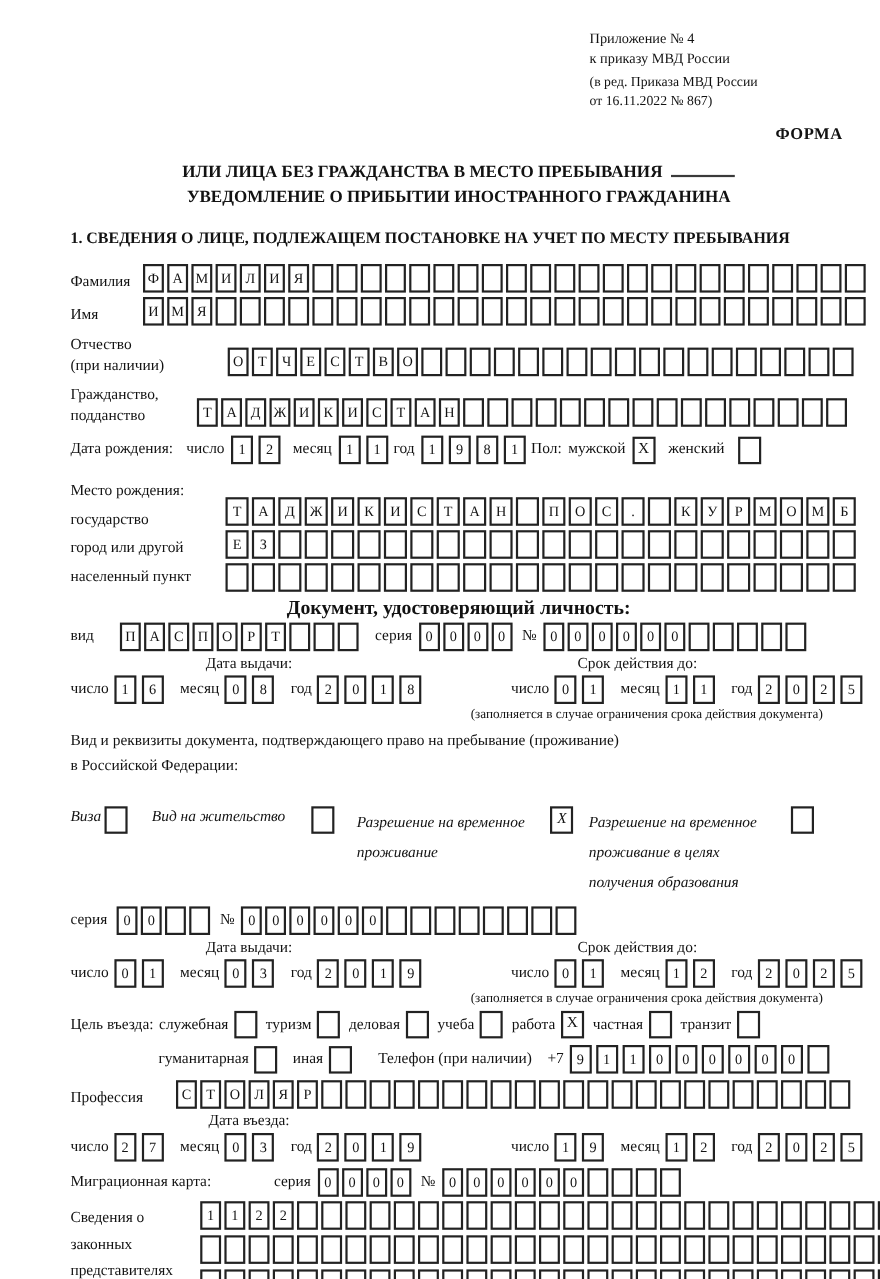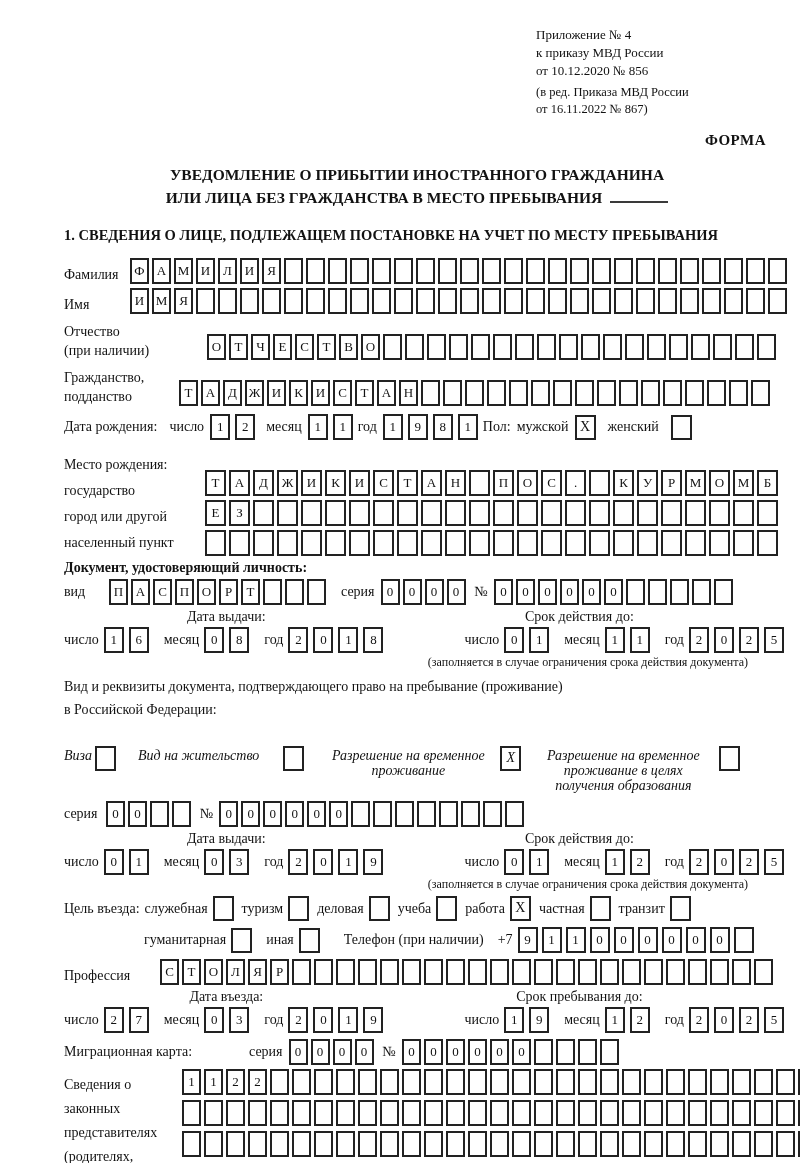--- a/index.html
+++ b/index.html
@@ -47,52 +47,51 @@
   .drow { display:flex; align-items:center; margin-top:2px; margin-bottom:2px; }
   .dgroup { display:flex; align-items:center; }
   .dgroup .dlbl { margin-right:5px; }
   .dgroup .cells { margin-right:10px; }
   .dgroup .cell { width:20px; margin-right:5px; }
   .dgroup-right { margin-left:66px; }
   .fill-note { text-align:right; padding-right:22px; font-size:12px; line-height:15px; margin-bottom:4px; }
   
   .inline-row { display:flex; align-items:center; margin-bottom:4px; }
   .inline-row .gap-s { margin-left:6px; } .inline-row .gap-m { margin-left:12px; }
-  .doc-heading { font-weight:bold; font-size:14px; margin:4px 0 3px 0; }
+  .doc-heading { text-align:center; font-weight:bold; font-size:18px; margin:4px 0 3px 0; }
   .intro-line { margin-top:6px; line-height:21px; }
   .permit-row { display:flex; align-items:flex-start; margin-top:24px; margin-bottom:8px;font-style:italic; }
   .permit-row .opt-label { padding-top:4px; }
-  .permit-row .opt-label.centered { text-align:center; line-height:15px; }
+  .permit-row .opt-label.centered { line-height:27px; }
   .permit-row .cb { margin-left:8px; margin-top:2px; }
   .w-temp { width:168px; } .w-edu { width:176px; }
   .purpose-row { display:flex; align-items:center; margin-bottom:6px; flex-wrap:nowrap; }
   .purpose-row .p-lbl { margin-right:5px; }
   .purpose-row .cb { margin-right:8px; }
   .phone-cells .cell { width:20px; margin-right:4px; }
   .rep-block { display:flex; align-items:flex-start; margin-top:2px; }
   .rep-cells-col .cells { margin-bottom:5px; }
   .rep-note { font-size:12.5px; margin-top:10px; margin-left:24px; }
 </style>
 </head>
 <body>
 
 <div class="appendix">
   <div>Приложение № 4</div>
   <div>к приказу МВД России</div>
-  <div>от 10.12.2020 № 856</div>
 </div>
 <div class="revision">
   <div>(в ред. Приказа МВД России</div>
   <div>от 16.11.2022 № 867)</div>
 </div>
 <div class="forma">ФОРМА</div>
 
 <div class="title">
+  <div><span>ИЛИ ЛИЦА БЕЗ ГРАЖДАНСТВА В МЕСТО ПРЕБЫВАНИЯ</span><span class="title-underline"></span></div>
   <div>УВЕДОМЛЕНИЕ О ПРИБЫТИИ ИНОСТРАННОГО ГРАЖДАНИНА</div>
-  <div><span>ИЛИ ЛИЦА БЕЗ ГРАЖДАНСТВА В МЕСТО ПРЕБЫВАНИЯ</span><span class="title-underline"></span></div>
 </div>
 
 <div class="sec-heading">1. СВЕДЕНИЯ О ЛИЦЕ, ПОДЛЕЖАЩЕМ ПОСТАНОВКЕ НА УЧЕТ ПО МЕСТУ ПРЕБЫВАНИЯ</div>
 
 <div class="frow">
   <div class="flabel w-surname">Фамилия</div>
   <div class="cells">
       <span class="cell">Ф</span>
       <span class="cell">А</span>
       <span class="cell">М</span>
@@ -584,21 +583,20 @@
       <span class="cell"></span>
       <span class="cell"></span>
       <span class="cell"></span>
       <span class="cell"></span>
       <span class="cell"></span>
     </div>
 </div>
 
 <div class="dhead">
   <div class="h-left">Дата въезда:</div>
-  <div class="h-right">Срок пребывания до:</div>
 </div>
 <div class="drow">
   <div class="dgroup">
     <span class="dlbl">число</span>
     <span class="cells">
         <span class="cell">2</span>
         <span class="cell">7</span>
       </span>
     <span class="dlbl">месяц</span>
     <span class="cells">

